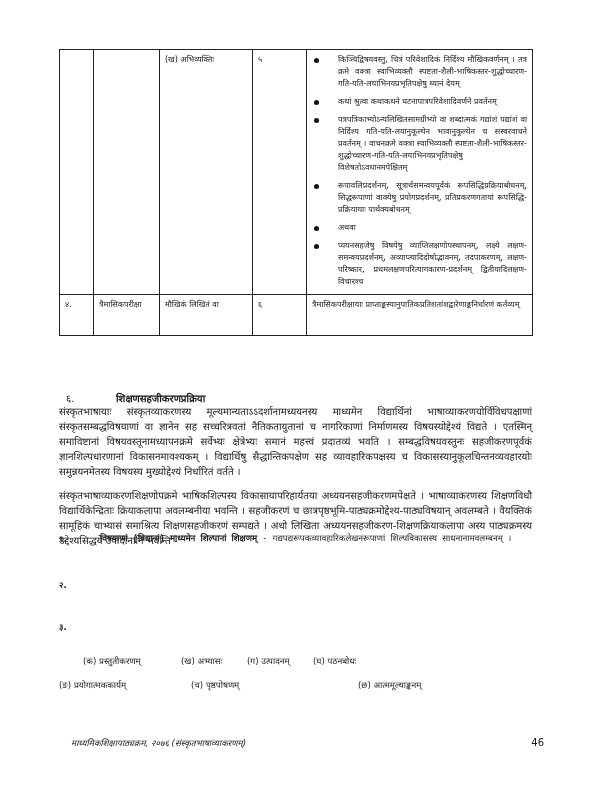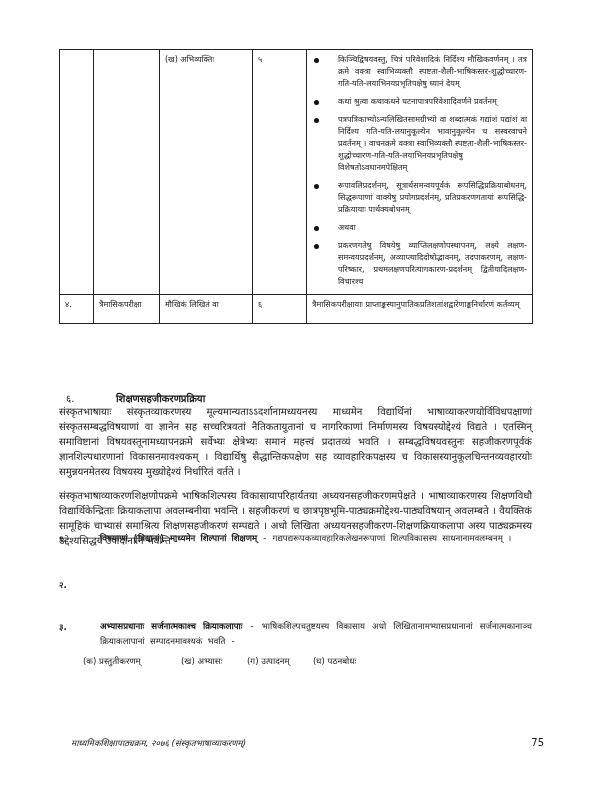--- a/index.html
+++ b/index.html
@@ -61,54 +61,56 @@
       <td></td>
       <td>(ख) अभिव्यक्तिः</td>
       <td>५</td>
       <td>
         <ul class="bul">
           <li><span class="dot"></span><span>किञ्चिद्विषयवस्तु, चित्रं परिवेशादिकं निर्दिश्य मौखिकवर्णनम् । तत्र क्रमे वक्त्रा स्वाभिव्यक्तौ स्पष्टता-शैली-भाषिकस्तर-शुद्धोच्चारण-गति-यति-लयाभिनयप्रभृतिपक्षेषु ध्यानं देयम्</span></li>
           <li><span class="dot"></span><span>कथां श्रुत्वा कथाकथने घटनापात्रपरिवेशादिवर्णने प्रवर्तनम्</span></li>
           <li><span class="dot"></span><span>पत्रपत्रिकाभ्योऽन्यलिखितसामग्रीभ्यो वा शब्दात्मकं गद्यांशं पद्यांशं वा निर्दिश्य गति-यति-लयानुकूल्येन भावानुकूल्येन च सस्वरवाचने प्रवर्तनम् । वाचनक्रमे वक्त्रा स्वाभिव्यक्तौ स्पष्टता-शैली-भाषिकस्तर-शुद्धोच्चारण-गति-यति-लयाभिनयप्रभृतिपक्षेषु विशेषतोऽवधानमपेक्षितम्</span></li>
           <li><span class="dot"></span><span>रूपावलिप्रदर्शनम्, सूत्रार्थसमन्वयपूर्वकं रूपसिद्धिप्रक्रियाबोधनम्, सिद्धरूपाणां वाक्येषु प्रयोगप्रदर्शनम्, प्रतिप्रकरणगतायां रूपसिद्धि-प्रक्रियायाः पार्थक्यबोधनम्</span></li>
           <li><span class="dot"></span><span>अथवा</span></li>
-          <li><span class="dot"></span><span>प्रकरणगतेषु विषयेषु व्याप्तिलक्षणोपस्थापनम्, लक्ष्ये लक्षण-समन्वयप्रदर्शनम्, अव्याप्त्यादिदोषोद्भावनम्, तदपाकरणम्, लक्षण-परिष्कार, प्रथमलक्षणपरित्यागकारण-प्रदर्शनम् द्वितीयादिलक्षण-विचारश्च</span></li>
+          <li><span class="dot"></span><span>प्ययनसहजेषु विषयेषु व्याप्तिलक्षणोपस्थापनम्, लक्ष्ये लक्षण-समन्वयप्रदर्शनम्, अव्याप्त्यादिदोषोद्भावनम्, तदपाकरणम्, लक्षण-परिष्कार, प्रथमलक्षणपरित्यागकारण-प्रदर्शनम् द्वितीयादिलक्षण-विचारश्च</span></li>
         </ul>
       </td>
     </tr>
     <tr>
       <td>४.</td>
       <td>त्रैमासिकपरीक्षा</td>
       <td>मौखिकं लिखितं वा</td>
       <td>६</td>
-      <td style="padding-bottom:12px;">त्रैमासिकपरीक्षायाः प्राप्ताङ्कस्यानुपातिकप्रतिशतांशद्वारेणाङ्कनिर्धारणं कर्तव्यम्</td>
+      <td style="padding-bottom:24px;">त्रैमासिकपरीक्षायाः प्राप्ताङ्कस्यानुपातिकप्रतिशतांशद्वारेणाङ्कनिर्धारणं कर्तव्यम्</td>
     </tr>
   </tbody>
     </table>
 
   <div class="sec-head">
     <span class="num">६.</span><span>शिक्षणसहजीकरणप्रक्रिया</span>
   </div>
 
   <div class="para p1">संस्कृतभाषायाः संस्कृतव्याकरणस्य मूल्यमान्यताऽऽदर्शानामध्ययनस्य माध्यमेन विद्यार्थिनां भाषाव्याकरणयोर्विविधपक्षाणां संस्कृतसम्बद्धविषयाणां वा ज्ञानेन सह सच्चरित्रवतां नैतिकतायुतानां च नागरिकाणां निर्माणमस्य विषयस्योद्देश्यं विद्यते । एतस्मिन् समाविष्टानां विषयवस्तूनामध्यापनक्रमे सर्वेभ्यः क्षेत्रेभ्यः समानं महत्त्वं प्रदातव्यं भवति । सम्बद्धविषयवस्तुनः सहजीकरणपूर्वकं ज्ञानशिल्पधारणानां विकासनमावश्यकम् । विद्यार्थिषु सैद्धान्तिकपक्षेण सह व्यावहारिकपक्षस्य च विकासस्यानुकूलचिन्तनव्यवहारयोः समुन्नयनमेतस्य विषयस्य मुख्योद्देश्यं निर्धारितं वर्तते ।</div>
   <div class="para p2">संस्कृतभाषाव्याकरणशिक्षणोपक्रमे भाषिकशिल्पस्य विकासायापरिहार्यतया अध्ययनसहजीकरणमपेक्षते । भाषाव्याकरणस्य शिक्षणविधौ विद्यार्थिकेन्द्रिताः क्रियाकलापा अवलम्बनीया भवन्ति । सहजीकरणं च छात्रपृष्ठभूमि-पाठ्यक्रमोद्देश्य-पाठ्यविषयान् अवलम्बते । वैयक्तिकं सामूहिकं चाभ्यासं समाश्रित्य शिक्षणसहजीकरणं सम्पद्यते । अधो लिखिता अध्ययनसहजीकरण-शिक्षणक्रियाकलापा अस्य पाठ्यक्रमस्य उद्देश्यसिद्धये उपादानानि भवन्ति -</div>
 
   <div class="item i1">
     <span class="n">१.</span>
     <div class="body"><b>विषयाणां (विद्यानां) माध्यमेन शिल्पानां शिक्षणम्</b><span> - गद्यपद्यरूपकव्यावहारिकलेखनरूपाणां शिल्पविकासस्य साधनानामवलम्बनम् ।</span></div>
   </div>
   <div class="item i2">
     <span class="n">२.</span>
   </div>
   <div class="item i3">
     <span class="n">३.</span>
-    <div class="body"><b>अभ्यासप्रधानाः सर्जनात्मकाश्च क्रियाकलापाः</b><span> - भाषिकशिल्पचतुष्टयस्य विकासाय अधो लिखितानामभ्यासप्रधानानां सर्जनात्मकानाञ्च क्रियाकलापानां सम्पादनमावश्यकं भवति -</span></div>
   </div>
 
   <div class="sub r1">
     <span style="display:inline-block;width:98px;">(क) प्रस्तुतीकरणम्</span><span style="display:inline-block;width:66px;">(ख) अभ्यासः</span><span style="display:inline-block;width:66px;">(ग) उत्पादनम्</span><span>(घ) पठनबोधः</span>
   </div>
+  <div class="sub r2">
+    <span style="display:inline-block;width:132px;">(ङ) प्रयोगात्मककार्यम्</span><span style="display:inline-block;width:167px;">(च) पृष्ठपोषणम्</span><span>(छ) आत्ममूल्याङ्कनम्</span>
+  </div>
 
   <div class="footer">
     <span class="left">माध्यमिकशिक्षापाठ्यक्रम, २०७६ (संस्कृतभाषाव्याकरणम्)</span>
-    <span class="right">75</span>
+    <span class="right">46</span>
   </div>
 </div>
 
 </body></html>

